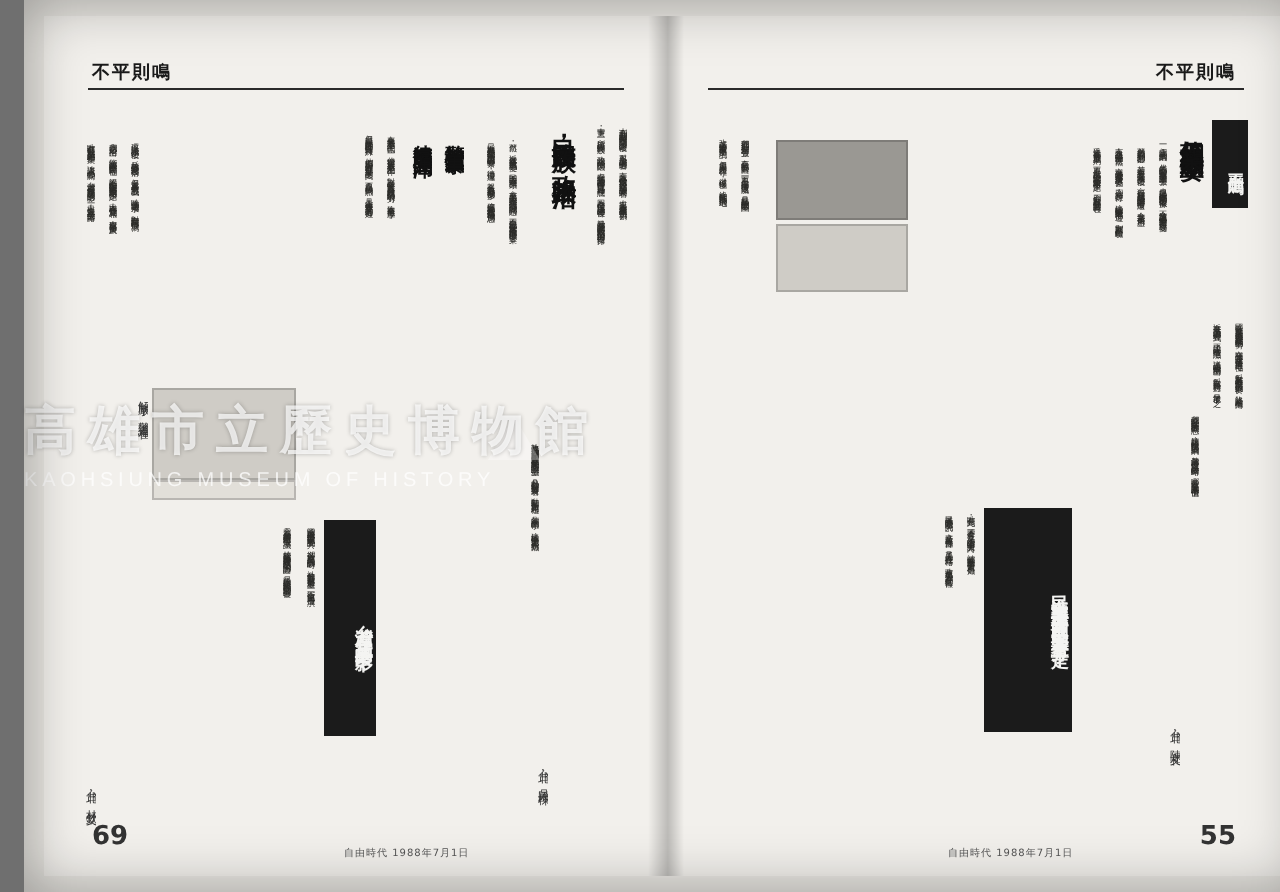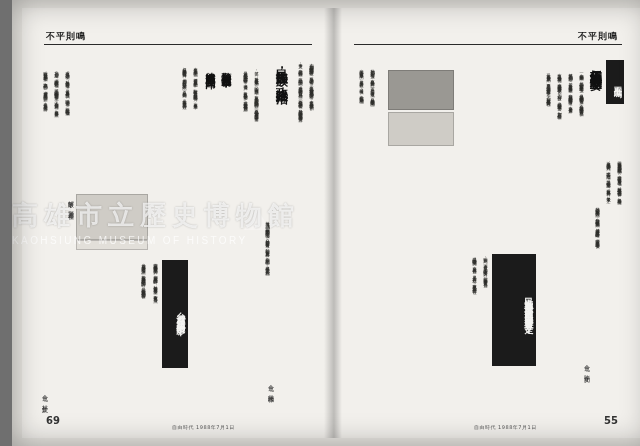--- a/index.html
+++ b/index.html
@@ -77,21 +77,21 @@
   }
   
   .art{
     position:absolute;background:#cfccc6;
     box-shadow:inset 0 0 0 1px rgba(0,0,0,.18);
   }
   .art.dark{background:#9a9893;}
   .art.light{background:#e2dfd9;}
   
   .pgnum{
-    position:absolute;bottom:12px;font-size:10px;color:#333;font-weight:bold;
+    position:absolute;bottom:12px;font-size:13px;color:#333;font-weight:bold;
     font-family:"DejaVu Sans",sans-serif;
   }
   .pgnum.l{left:24px;}
   .pgnum.r{right:24px;}
   .footmark{
     position:absolute;bottom:8px;font-size:5px;color:#555;
     letter-spacing:.5px;white-space:nowrap;
   }
   .footmark.l{left:150px;}
   .footmark.r{left:452px;}

